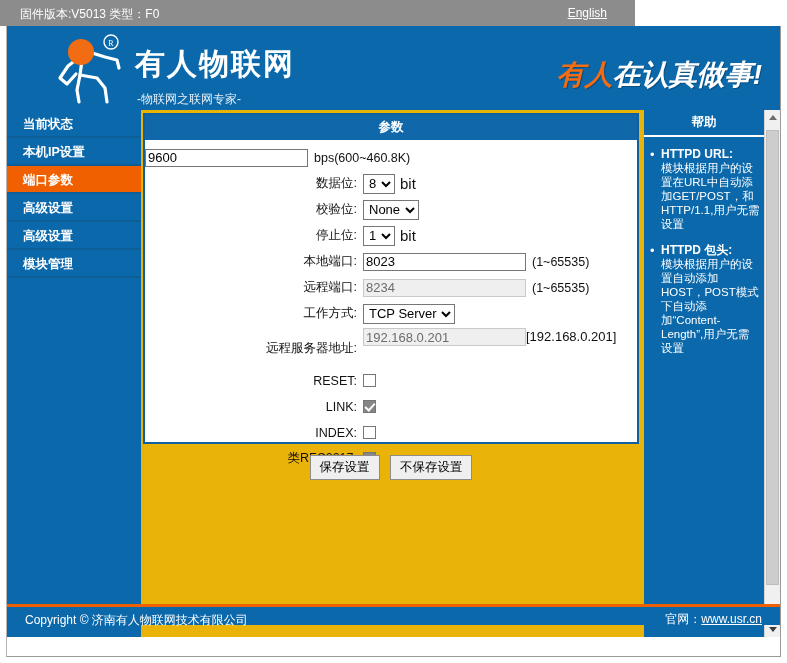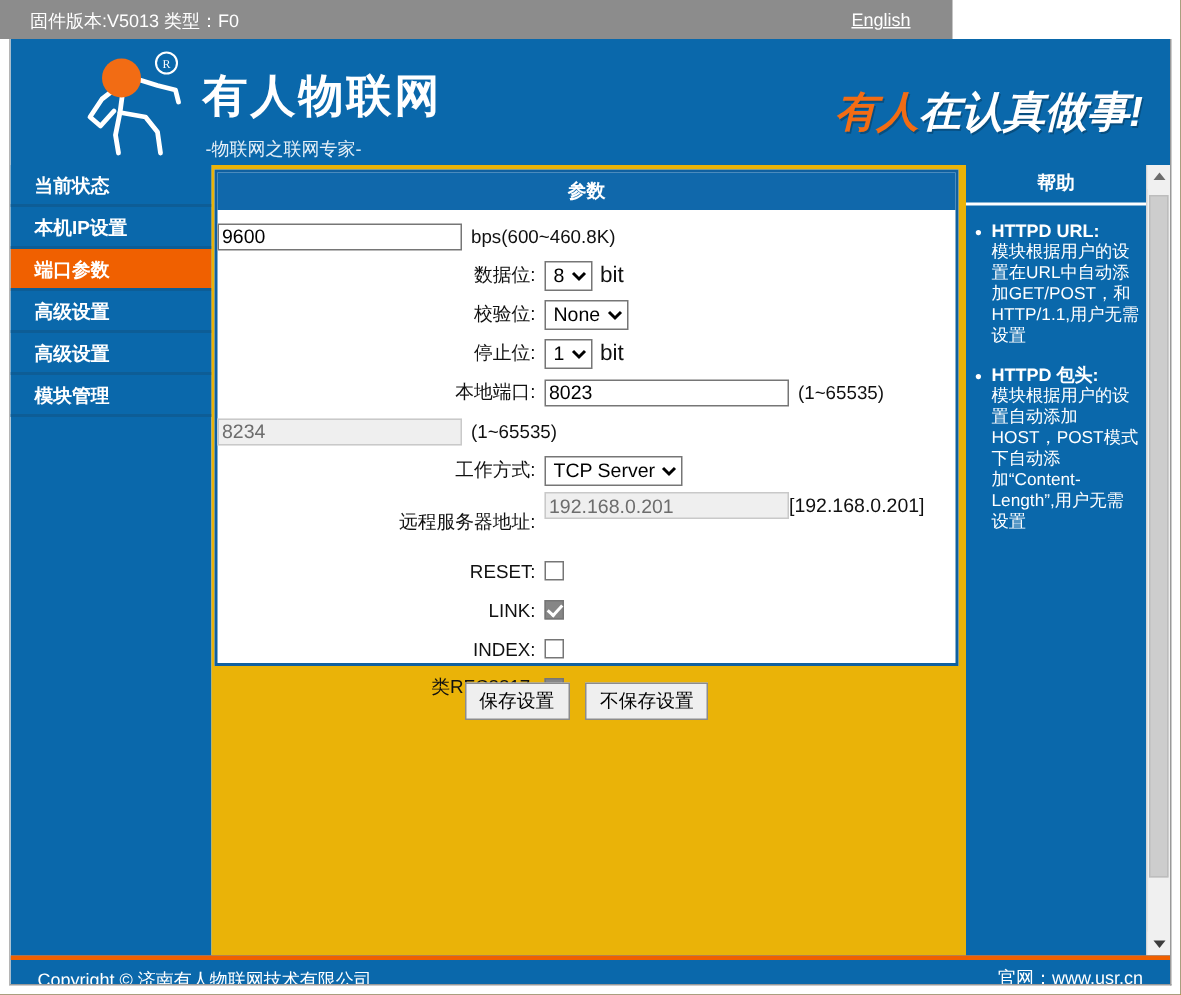--- a/index.html
+++ b/index.html
@@ -341,21 +341,21 @@
     width: 13px; height: 455px;
     background: #cdcdcd;
     border: 1px solid #bdbdbd;
     box-sizing: border-box;
     cursor: pointer;
   }
 
   
   .footer {
     position: absolute;
-    left: 0; top: 611px;
+    left: 0; top: 578px;
     width: 773px; height: 18px;
     background: #0a68ab;
     border-top: 3px solid #f06000;
   }
   .copyright {
     position: absolute;
     left: 18px; top: 5px;
     font-size: 12px;
     color: #ffffff;
     white-space: nowrap;
@@ -452,20 +452,21 @@
               <span class="unit">bit</span>
             </div>
 
             <div class="row">
               <span class="lbl">本地端口:</span>
               <input class="txt w-long" type="text" value="8023" style="">
               <span class="hint">(1~65535)</span>
             </div>
 
             <div class="row">
+              <span class="lbl">远程端口:</span>
               <input class="txt w-long disabled" type="text" disabled="" value="8234" style="">
               <span class="hint">(1~65535)</span>
             </div>
 
             <div class="row">
               <span class="lbl">工作方式:</span>
               <select class="sel">
                 <option>TCP Server</option>
               </select>
             </div>

